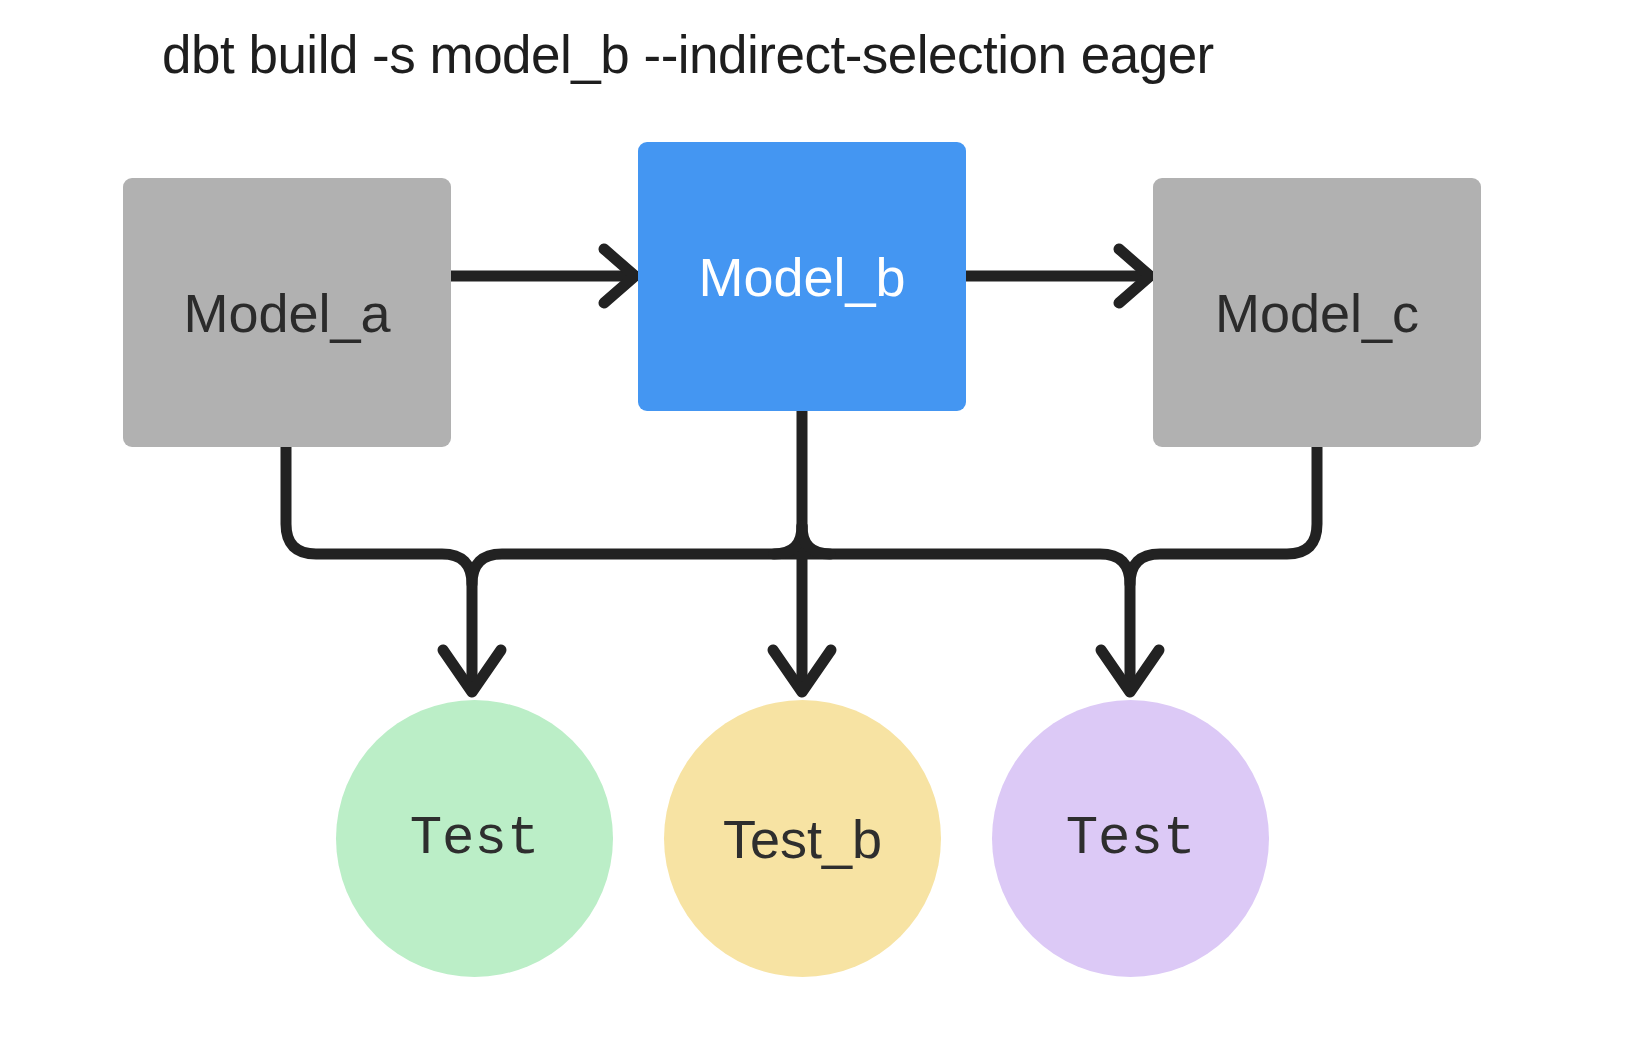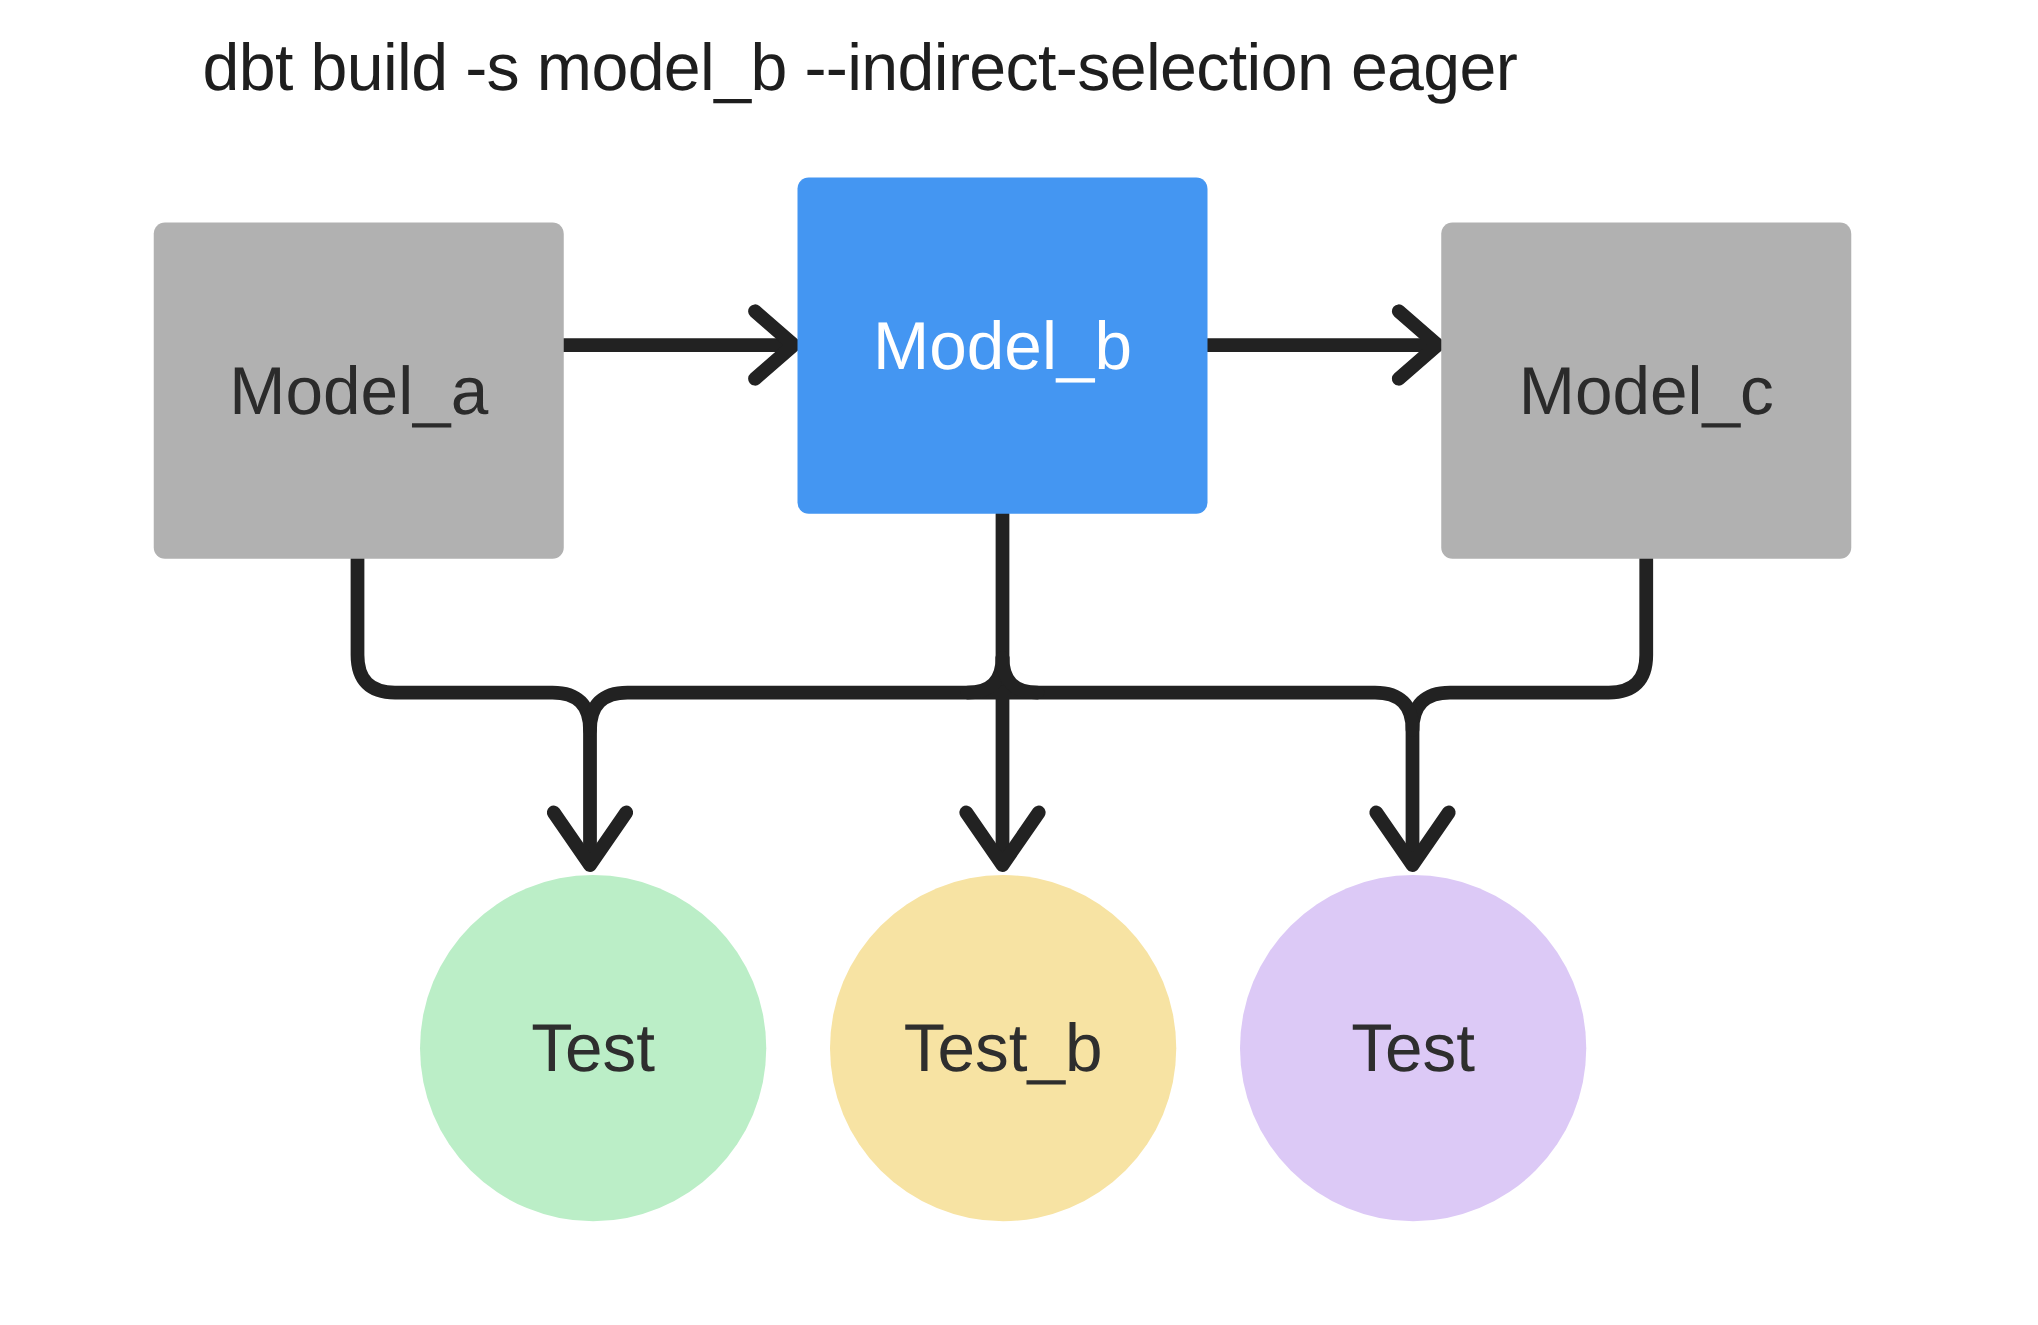--- a/index.html
+++ b/index.html
@@ -70,21 +70,21 @@
     height: 277px;
     border-radius: 50%;
     color: var(--test-text, #2e2e2e);
   }
   .circle.test-ab { left: 336px; top: 700px; background: var(--test-ab-fill, #bbeec7); }
   .circle.test-b  { left: 664px; top: 700px; background: var(--test-b-fill,  #f7e3a3); justify-content: center; }
   .circle.test-bc { left: 992px; top: 700px; background: var(--test-bc-fill, #dcc9f6); }
   .box.model-a { left: 123px;  top: 142px; }
   .box.model-b { left: 638px;  top: 142px; }
   .box.model-c { left: 1153px; top: 142px; }
-  .label span { display: block; }
+  .label span { display: block; font-family: Liberation Mono, monospace; }
 </style>
 </head>
 <body>
 
 <div class="canvas">
 
   <h1 class="title">dbt build -s model_b --indirect-selection eager</h1>
 
   <svg class="edges" viewBox="0 0 1630 1060">
 

